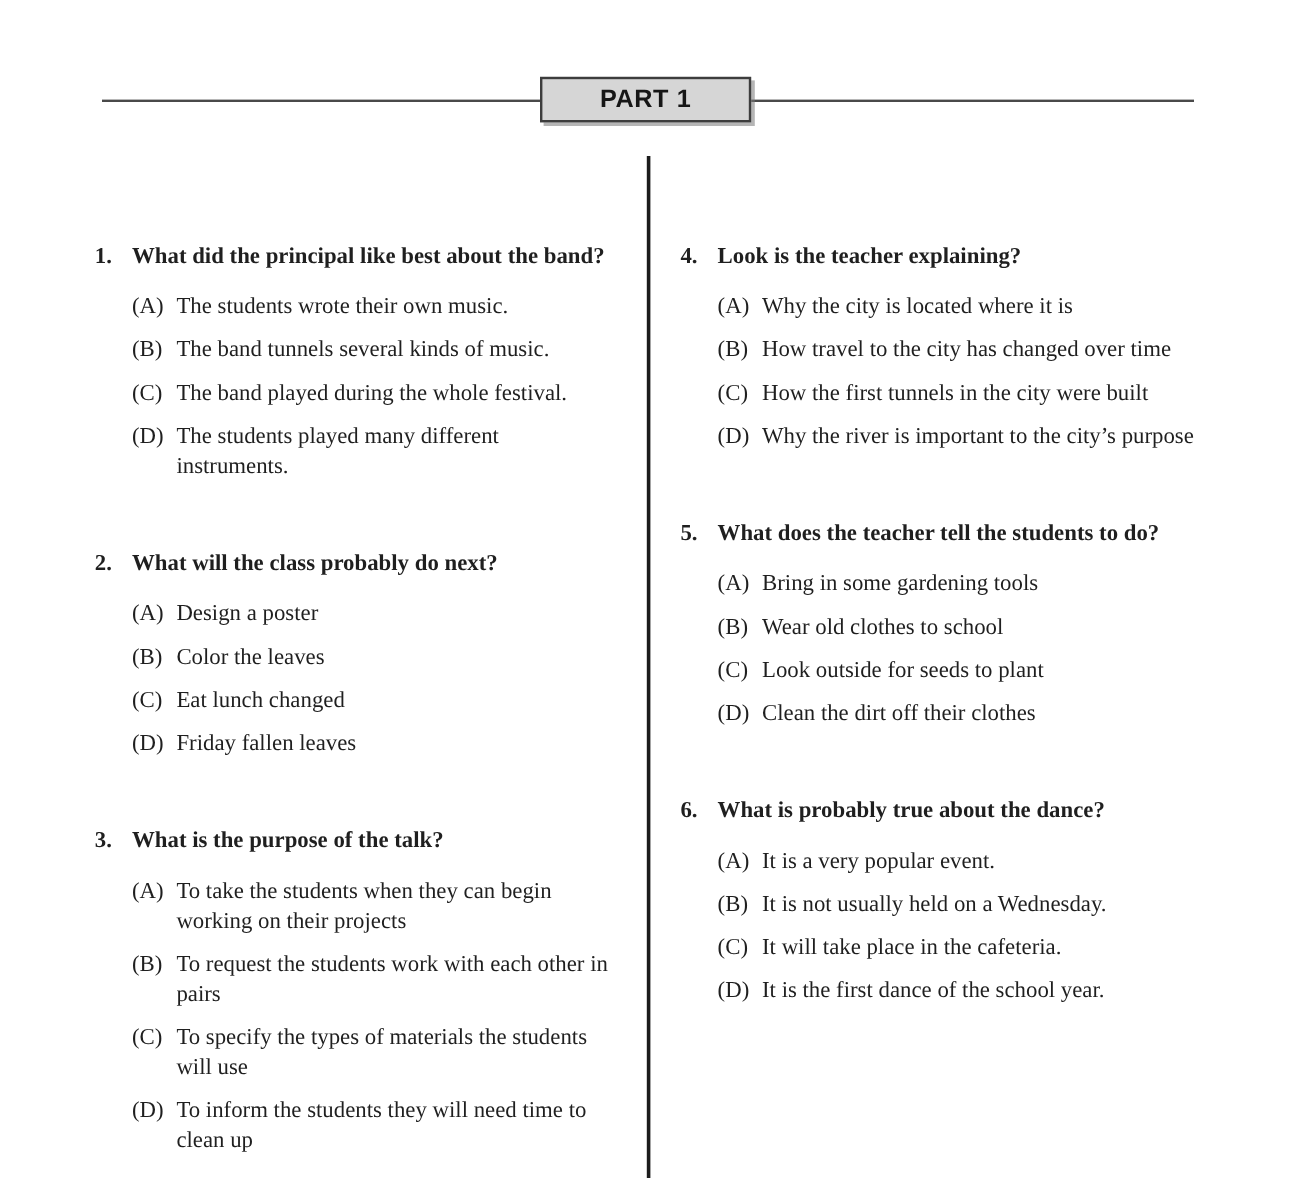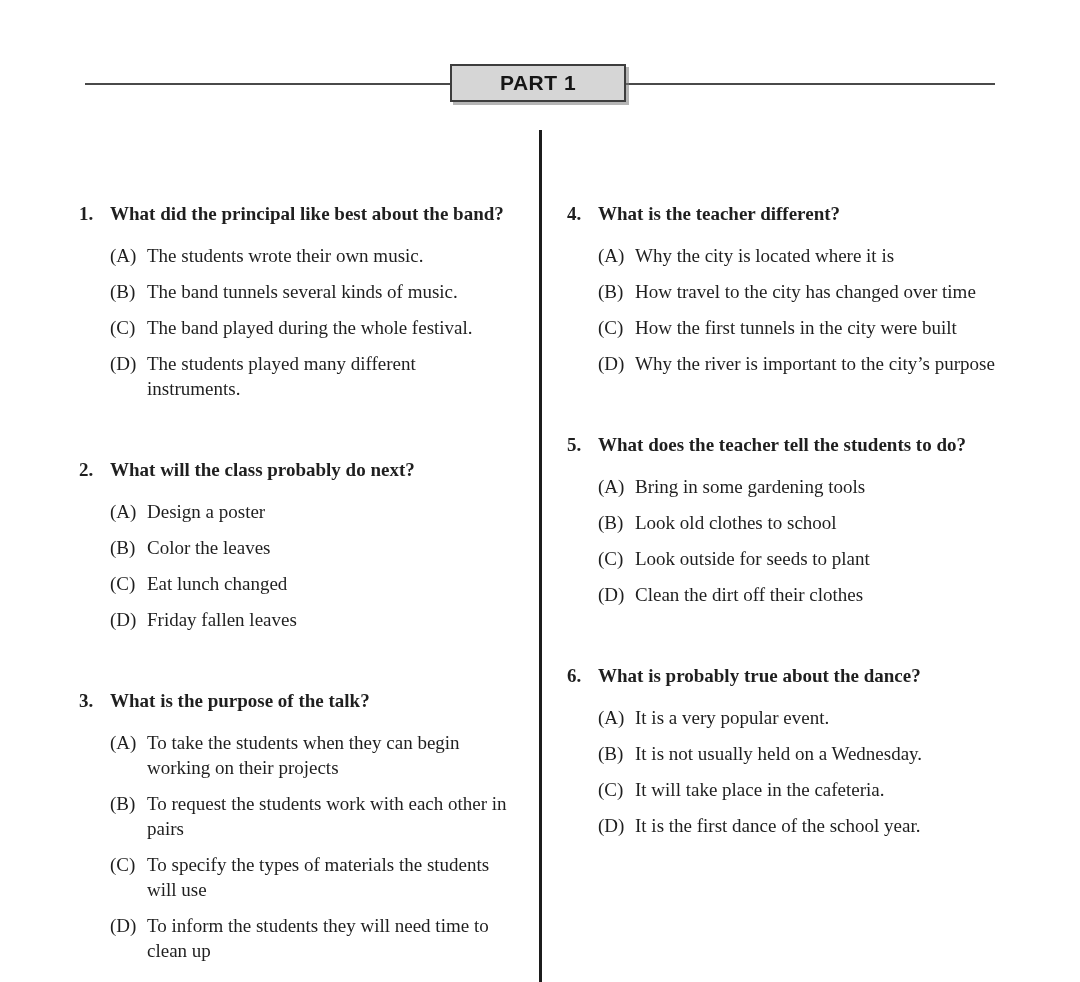--- a/index.html
+++ b/index.html
@@ -149,21 +149,21 @@
         </div>
       </div>
 
     </div>
 
     <div class="col col-right">
 
       <div class="question first">
         <div class="q-head">
           <span class="q-num">4.</span>
-          <span class="q-text">What is the teacher different?</span>
+          <span class="q-text">Look is the teacher explaining?</span>
         </div>
         <div class="options">
           <div class="option">
             <span class="opt-label">(A)</span>
             <span class="opt-text">Why the city is located where it is</span>
           </div>
           <div class="option">
             <span class="opt-label">(B)</span>
             <span class="opt-text">How travel to the city has changed over time</span>
           </div>
@@ -183,21 +183,21 @@
           <span class="q-num">5.</span>
           <span class="q-text">What does the teacher tell the students to do?</span>
         </div>
         <div class="options">
           <div class="option">
             <span class="opt-label">(A)</span>
             <span class="opt-text">Bring in some gardening tools</span>
           </div>
           <div class="option">
             <span class="opt-label">(B)</span>
-            <span class="opt-text">Look old clothes to school</span>
+            <span class="opt-text">Wear old clothes to school</span>
           </div>
           <div class="option">
             <span class="opt-label">(C)</span>
             <span class="opt-text">Look outside for seeds to plant</span>
           </div>
           <div class="option">
             <span class="opt-label">(D)</span>
             <span class="opt-text">Clean the dirt off their clothes</span>
           </div>
         </div>

